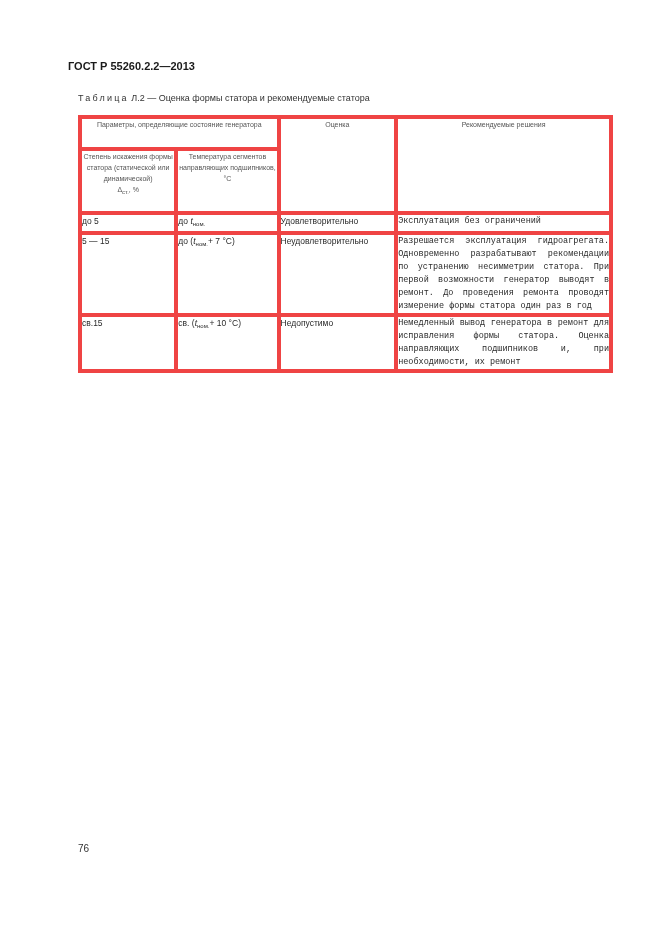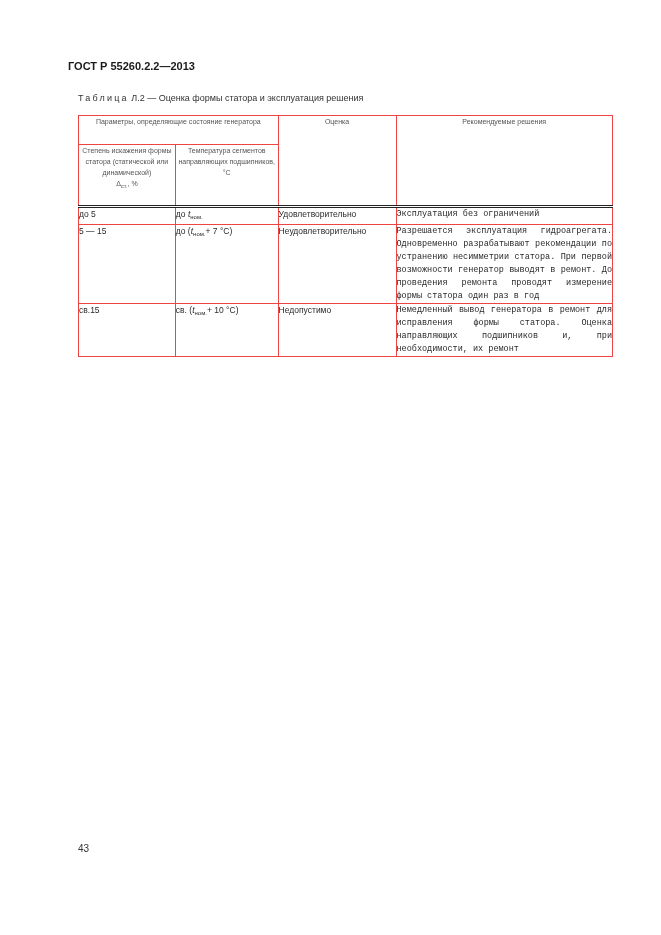--- a/index.html
+++ b/index.html
@@ -3,39 +3,39 @@
 <meta charset="utf-8">
 <style>
   html, body { margin: 0; padding: 0; background: #ffffff; }
   body { width: 661px; height: 935px; position: relative; overflow: hidden;
          font-family: "Liberation Sans", sans-serif; color: #222; }
   .doc-header { position: absolute; left: 68px; top: 60px; font-size: 11px; font-weight: bold; color: #1a1a1a; }
   .table-caption { position: absolute; left: 78px; top: 93px; font-size: 9px; color: #333; }
   .table-caption .spaced { letter-spacing: 2.2px; }
   table.main { position: absolute; left: 78px; top: 115px; width: 535px; border-collapse: collapse;
                font-size: 8.5px; color: #2a2a2a; }
-  table.main td, table.main th { border: 1px solid #ef4444; padding: 0; vertical-align: top; font-weight: normal; }
+  table.main td, table.main th { border: 4px solid #ef4444; padding: 0; vertical-align: top; font-weight: normal; }
   th.h { font-size: 7px; color: #555; text-align: center; vertical-align: middle; line-height: 11px; }
   th.h-top { height: 28px; padding: 0 8px; }
   th.h-sub { height: 60px; padding: 2px 4px; }
   tr.head-last th { border-bottom: 3px double #222; }
   td.c { padding: 2px 5px 2px 5px; line-height: 13px; }
   td.just { text-align: justify; text-align-last: left; font-family: Liberation Mono, monospace; }
   sub { font-size: 6px; vertical-align: -2px; }
   .it { font-style: italic; }
   .page-number { position: absolute; left: 78px; top: 843px; font-size: 10px; color: #333; }
 </style>
 </head>
 <body>
 
 <div class="doc-header">ГОСТ Р 55260.2.2—2013</div>
 
 <div class="table-caption">
   <span class="spaced">Таблица</span>
-  <span>Л.2 — Оценка формы статора и эксплуатация решения</span>
+  <span>Л.2 — Оценка формы статора и рекомендуемые статора</span>
 </div>
 
 <table class="main">
   <colgroup>
     <col style="width:97px">
     <col style="width:103px">
     <col style="width:118px">
     <col style="width:217px">
   </colgroup>
   <tbody>
@@ -74,13 +74,13 @@
     <td class="c">св.15</td>
     <td class="c">
       <span>св. (</span><span class="it">t</span><sub>ном.</sub><span>+ 10 °С)</span>
     </td>
     <td class="c">Недопустимо</td>
     <td class="c just">Немедленный вывод генератора в ремонт для исправления формы статора. Оценка направляющих подшипников и, при необходимости, их ремонт</td>
   </tr>
 </tbody>
   </table>
 
-<div class="page-number">43</div>
+<div class="page-number">76</div>
 
 </body></html>

